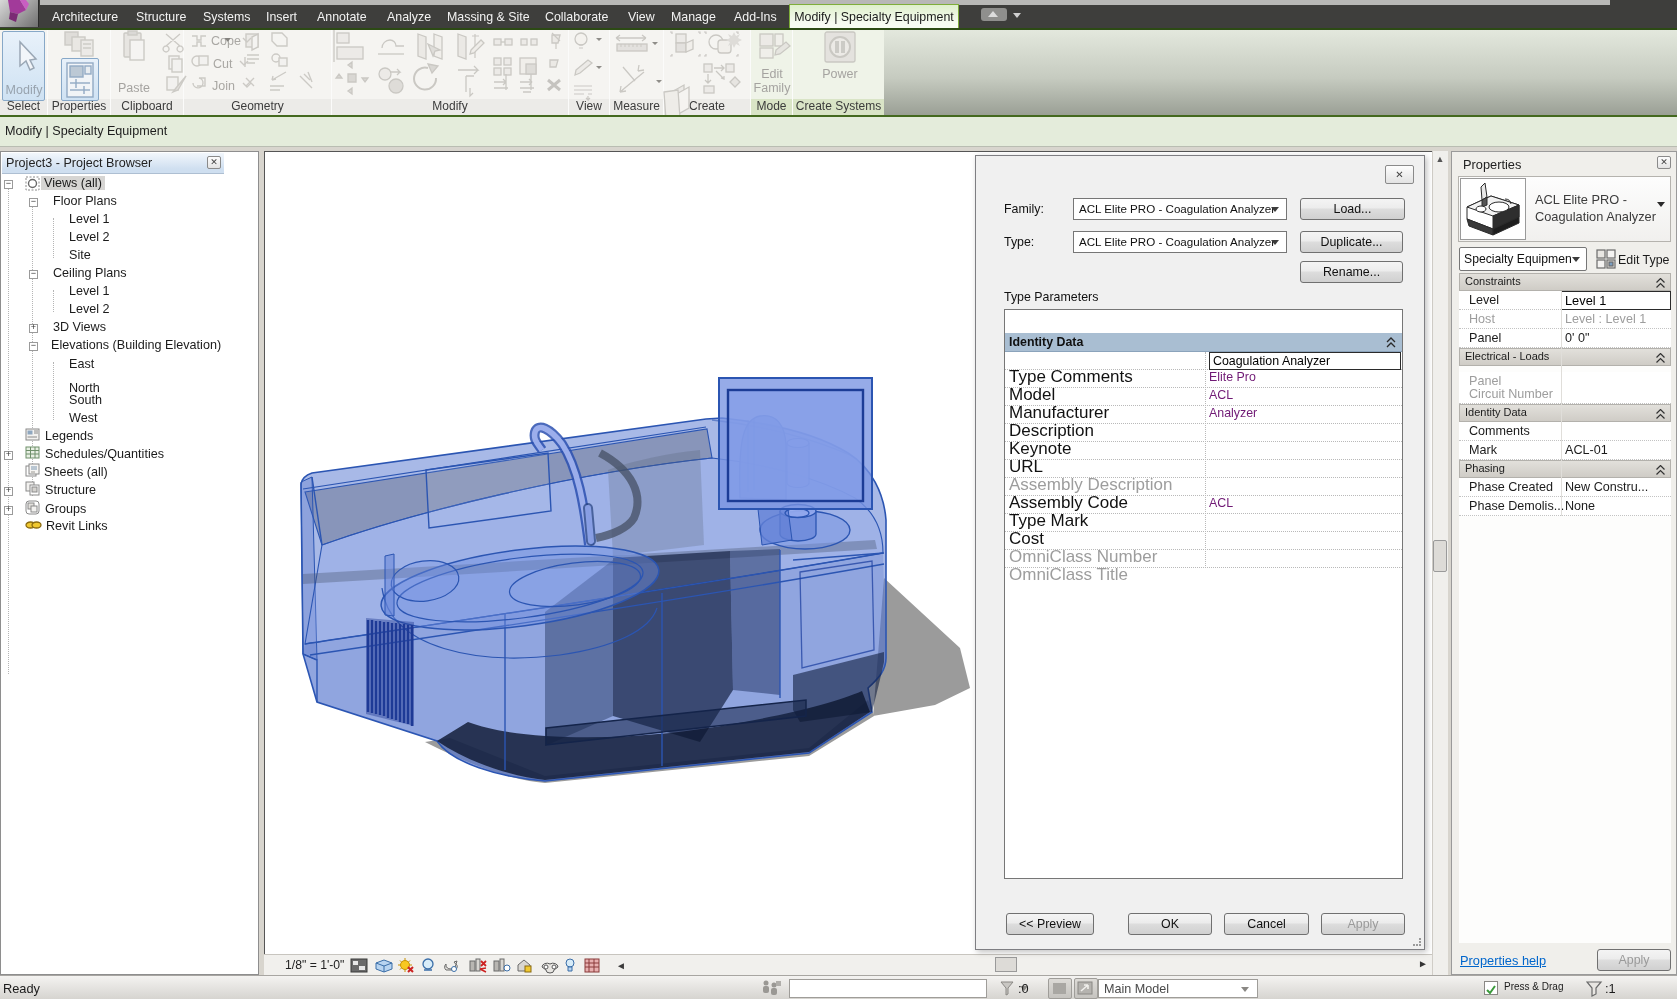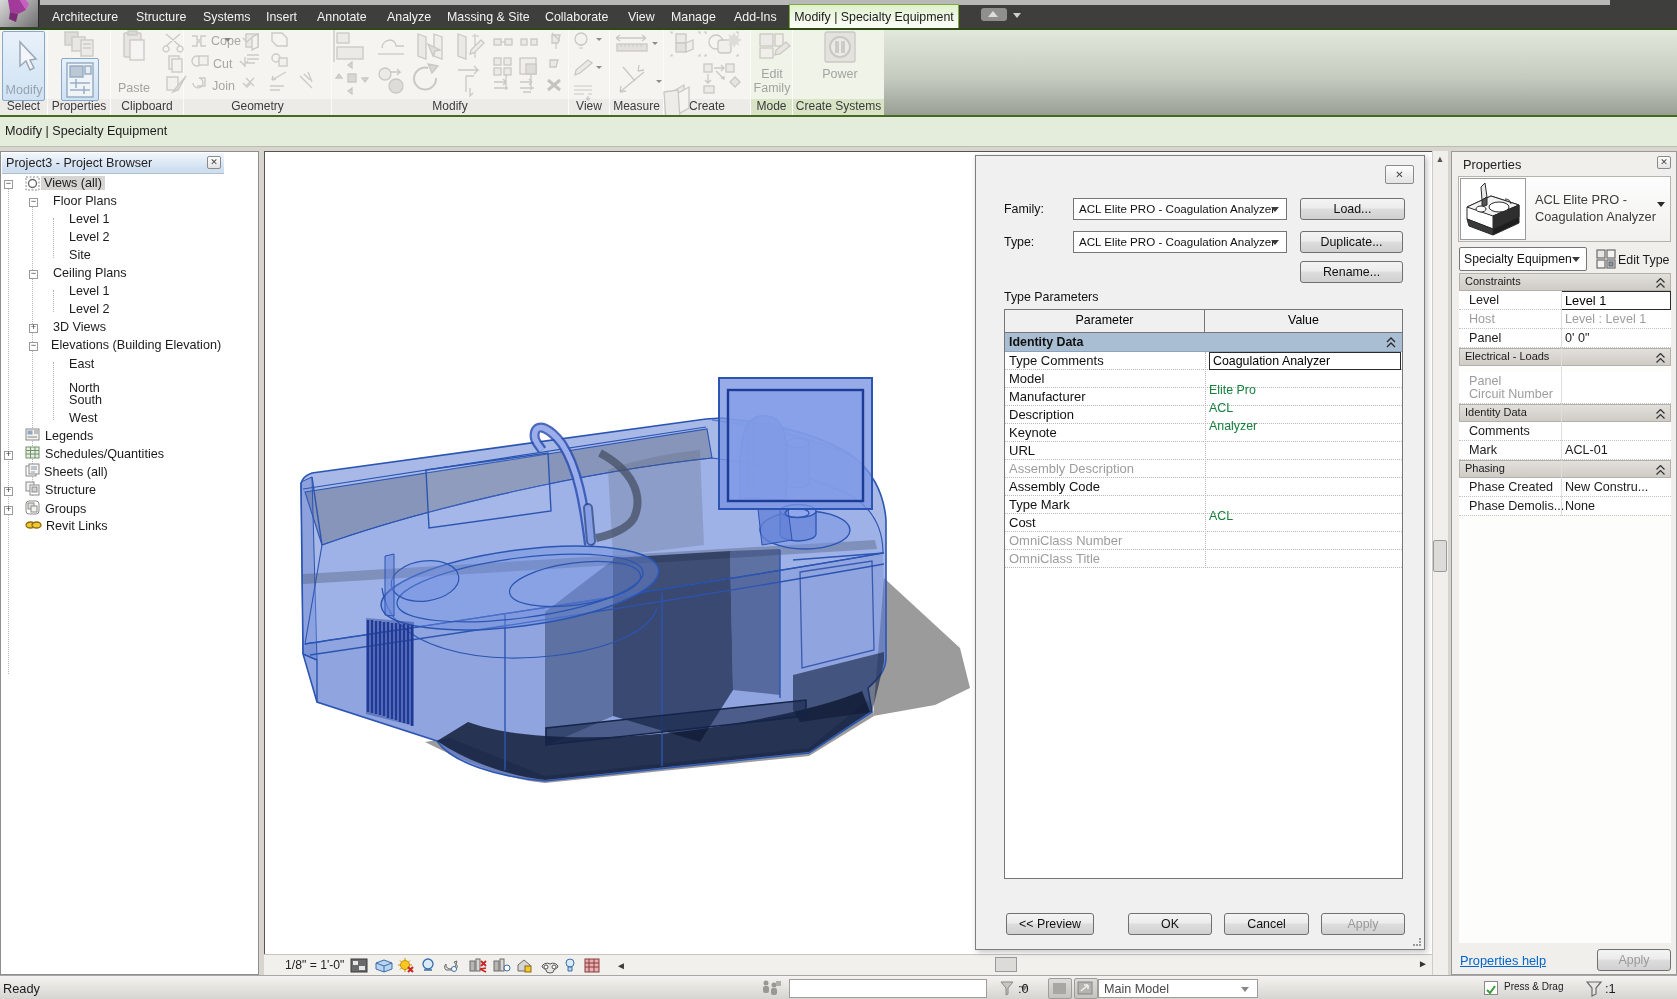--- a/index.html
+++ b/index.html
@@ -50,22 +50,22 @@
 #statusbar{left:0;top:975px;width:1677px;height:24px;background:linear-gradient(#f4f3f1,#d6d4d0);border-top:1px solid #a8a6a2}
 
 #dialog{left:975px;top:155px;width:450px;height:795px;background:#f0f0f0;border:1px solid #7e7e82;box-shadow:2px 2px 6px rgba(0,0,0,0.25)}
 #dtitle{left:0;top:0;width:448px;height:28px;background:linear-gradient(#fbfdfe,#e5edf7 50%,#d6e3f3);font-size:12.6px;color:#1e1e1e}
 #dtitle span{position:absolute;left:27px;top:7px}
 .wbtn{position:absolute;background:linear-gradient(#f4f4f4,#ececec 45%,#dddddd 50%,#d0d0d0);border:1px solid #707070;border-radius:3px;font-size:12.4px;color:#111;text-align:center}
 .combo{position:absolute;background:#fff;border:1px solid #767676;font-size:12.2px;color:#111;white-space:nowrap;overflow:hidden}
 .darr{position:absolute;width:0;height:0;border-left:4px solid transparent;border-right:4px solid transparent;border-top:5px solid #3c3c3c}
 .glabel{position:absolute;font-size:12.4px;color:#111;white-space:nowrap}
 .prow{position:absolute;left:0;width:397px;height:18px;border-bottom:1px dotted #b9b9b9}
-.prow .pl{position:absolute;left:4px;top:1px;font-size:13px;color:#111;white-space:nowrap}
-.prow .pv{position:absolute;left:204px;top:13px;font-size:12.4px;color:#15803d;white-space:nowrap}
+.prow .pl{position:absolute;left:4px;top:15px;font-size:17px;color:#111;white-space:nowrap}
+.prow .pv{position:absolute;left:204px;top:0;font-size:12.4px;color:#701a75;white-space:nowrap}
 .phead{position:absolute;left:7px;width:212px;height:18px;background:linear-gradient(#e2e0db,#cfccc6);border:1px solid #b3b1ac;font-size:11px;color:#1b1b1b}
 .phead span{position:absolute;left:5px;top:1px}
 .pgrow{position:absolute;left:7px;width:212px;height:19px;background:#fff;border-bottom:1px dotted #c3c3c3;font-size:12.6px}
 .pgrow .a{position:absolute;left:10px;top:2px;white-space:nowrap;color:#1b1b1b}
 .pgrow .b{position:absolute;left:106px;top:2px;white-space:nowrap;color:#1b1b1b}
 .chev{position:absolute;right:5px;top:4px}
 </style>
 </head>
 <body>
 <div id="topstrip" class="abs"></div>
@@ -664,25 +664,20 @@
 <div class="xbox" style="left:409px;top:9px;width:29px;height:19px;line-height:17px;font-size:10px">✕</div>
 <div class="glabel" style="left:28px;top:46px">Family:</div>
 <div class="combo" style="left:97px;top:42px;width:214px;height:22px;line-height:20px;padding-left:5px;font-size:11.6px">ACL Elite PRO - Coagulation Analyzer<div class="darr" style="right:7px;top:8px"></div></div>
 <div class="wbtn" style="left:324px;top:42px;width:105px;height:22px;line-height:20px">Load...</div>
 <div class="glabel" style="left:28px;top:79px">Type:</div>
 <div class="combo" style="left:97px;top:75px;width:214px;height:22px;line-height:20px;padding-left:5px;font-size:11.6px">ACL Elite PRO - Coagulation Analyzer<div class="darr" style="right:7px;top:8px"></div></div>
 <div class="wbtn" style="left:324px;top:75px;width:103px;height:22px;line-height:20px">Duplicate...</div>
 <div class="wbtn" style="left:324px;top:105px;width:103px;height:22px;line-height:20px">Rename...</div>
 <div class="glabel" style="left:28px;top:134px">Type Parameters</div>
 <div id="ptable" class="abs" style="left:28px;top:153px;width:399px;height:570px;background:#fff;border:1px solid #767676">
-  <div class="abs" style="left:0;top:0;width:397px;height:23px;background:#f0f0f0;border-bottom:1px solid #767676">
-    <div class="abs" style="left:0;top:3px;width:199px;text-align:center;font-size:12.4px">Parameter</div>
-    <div class="abs" style="left:199px;top:0;width:1px;height:23px;background:#767676"></div>
-    <div class="abs" style="left:200px;top:3px;width:197px;text-align:center;font-size:12.4px">Value</div>
-  </div>
   <div class="abs" style="left:0;top:23px;width:397px;height:19px;background:#a9bed2;border-bottom:1px solid #8ba3bb">
     <div class="abs" style="left:4px;top:2px;font-size:12.4px;font-weight:bold;color:#101010">Identity Data</div>
     <svg class="abs" style="right:6px;top:4px" width="10" height="11" viewBox="0 0 10 11">
           <path d="M1 5 L5 1 L9 5 M1 10 L5 6 L9 10" fill="none" stroke="#2a2a2a" stroke-width="1.3"></path>
         </svg>
   </div>
   <div id="prows">
     <div class="prow" style="top:42px">
           <span class="pl">Type Comments</span>
         </div>

